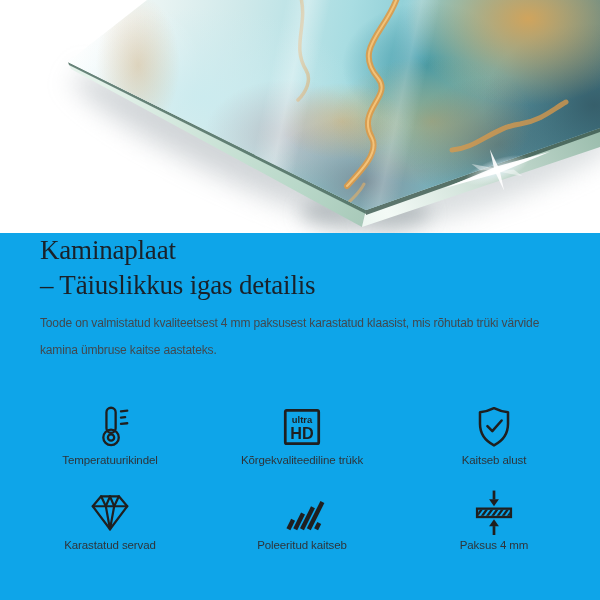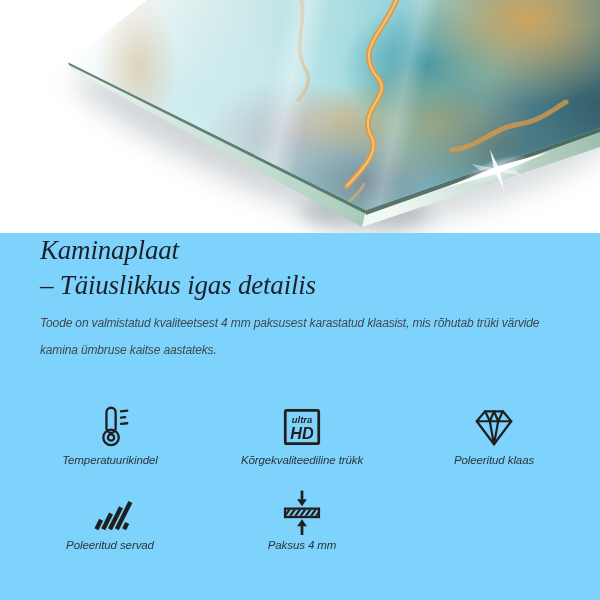--- a/index.html
+++ b/index.html
@@ -1,18 +1,18 @@
 <!DOCTYPE html>
 <html><head>
 <meta charset="utf-8">
 <style>
   * { margin:0; padding:0; box-sizing:border-box; }
   html,body { width:600px; height:600px; background:#ffffff; overflow:hidden;
               font-family:"Liberation Sans", sans-serif; }
-  .stage { position:relative; width:600px; height:600px; background:#7dd3fc;font-style:italic; }
+  .stage { position:relative; width:600px; height:600px; background:#0ea5e9; }
 
   
   .hero { position:absolute; left:0; top:0; width:600px; height:233px; overflow:hidden; background:#fff; }
 
   .shadow { position:absolute; border-radius:50%; filter:blur(13px); }
   .shadow-left  { left:58px;  top:122px; width:310px; height:48px; background:rgba(145,156,162,.42); transform:rotate(26.5deg); }
   .shadow-right { left:362px; top:158px; width:262px; height:44px; background:rgba(145,156,162,.34); transform:rotate(-19.5deg); }
   .shadow-tip   { left:300px; top:195px; width:130px; height:36px; background:rgba(120,132,138,.40); filter:blur(9px); }
 
   .edge-band { position:absolute; left:0; top:0; width:600px; height:233px; }
@@ -143,46 +143,55 @@
         <svg class="icon-svg" width="46" height="46" viewBox="0 0 44 44" fill="none">
           <rect x="6" y="6" width="32" height="32" rx="1.5" stroke="#1f1f1f" stroke-width="2.6"></rect>
           <text x="22" y="18.5" text-anchor="middle" fill="#1f1f1f" stroke="none" font-family="Liberation Sans, sans-serif" font-size="9" font-weight="700">ultra</text>
           <text x="22" y="33" text-anchor="middle" fill="#1f1f1f" stroke="none" font-family="Liberation Sans, sans-serif" font-size="15.5" font-weight="800">HD</text>
         </svg>
       </div>
 
       <div class="label">Kõrgekvaliteediline trükk</div>
     </div>
 
+    <div class="feature">
+      <div class="icon-box">
+        <svg class="icon-svg" width="46" height="46" viewBox="0 0 44 44" fill="none" stroke="#1f1f1f" stroke-width="2.4" stroke-linejoin="round" stroke-linecap="round">
+          <path d="M22 4 C17.2 6.4 12.6 7.5 8.6 8 V19 C8.6 28.6 14.1 35.6 22 39.6 C29.9 35.6 35.4 28.6 35.4 19 V8 C31.4 7.5 26.8 6.4 22 4 Z"></path>
+          <path d="M15.7 21.2 L20.4 26 L29.3 15.8"></path>
+        </svg>
+      </div>
+      <div class="label">Kaitseb alust</div>
+    </div>
 
     <div class="feature">
       <div class="icon-box">
         <svg class="icon-svg" width="46" height="46" viewBox="0 0 44 44" fill="none" stroke="#1f1f1f" stroke-width="2.1" stroke-linejoin="round" stroke-linecap="round">
           <path d="M13.5 7 H30.5 L38.5 16.5 L22 38.5 L5.5 16.5 Z"></path>
           <path d="M5.5 16.5 H38.5"></path>
           <path d="M13.5 7 L18 16.5 L22 38.5"></path>
           <path d="M30.5 7 L26 16.5 L22 38.5"></path>
           <path d="M22 7 L18 16.5"></path>
           <path d="M22 7 L26 16.5"></path>
         </svg>
       </div>
-      <div class="label">Poleeritud klaas</div>
+      <div class="label">Karastatud servad</div>
     </div>
 
     <div class="feature">
       <div class="icon-box">
         <svg class="icon-svg" width="46" height="46" viewBox="0 0 44 44" fill="none" stroke="#1f1f1f" stroke-width="4.2" stroke-linecap="butt">
           <line x1="9" y1="38.5" x2="13.5" y2="29.5"></line>
           <line x1="15.5" y1="38.5" x2="23" y2="23.5"></line>
           <line x1="22" y1="38.5" x2="32.5" y2="17.5"></line>
           <line x1="28.5" y1="38.5" x2="41.5" y2="12.5"></line>
           <line x1="35.5" y1="38.5" x2="38.5" y2="32.5"></line>
         </svg>
       </div>
-      <div class="label">Poleeritud servad</div>
+      <div class="label">Poleeritud kaitseb</div>
     </div>
 
     <div class="feature">
       <div class="icon-box">
         <svg class="icon-svg" width="46" height="46" viewBox="0 0 44 44" fill="none">
           <defs>
             <clipPath id="barclip">
                 <rect x="6.8" y="19.8" width="30.4" height="5.9"></rect>
               </clipPath>
           </defs>

